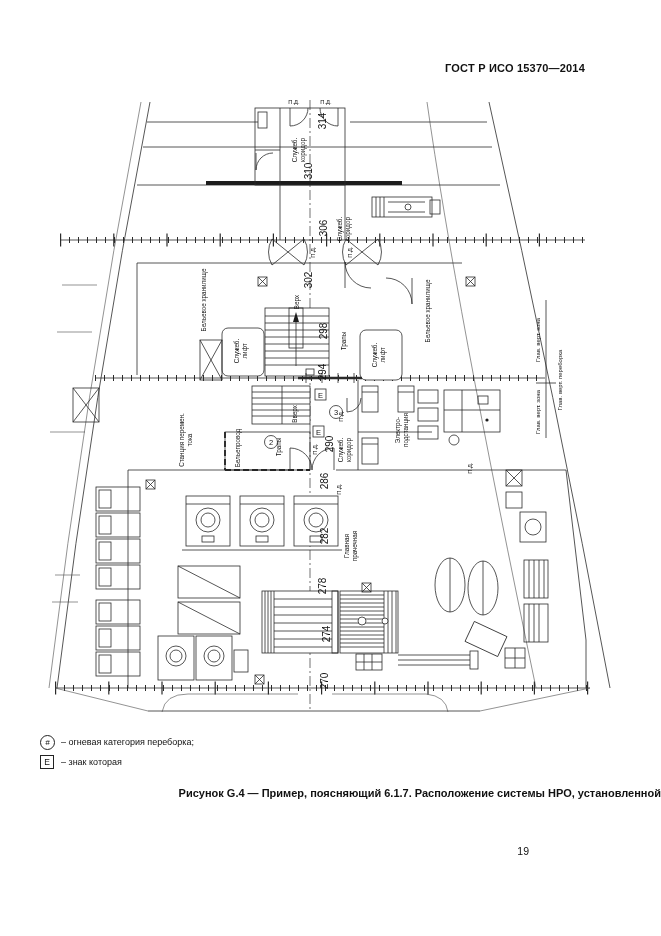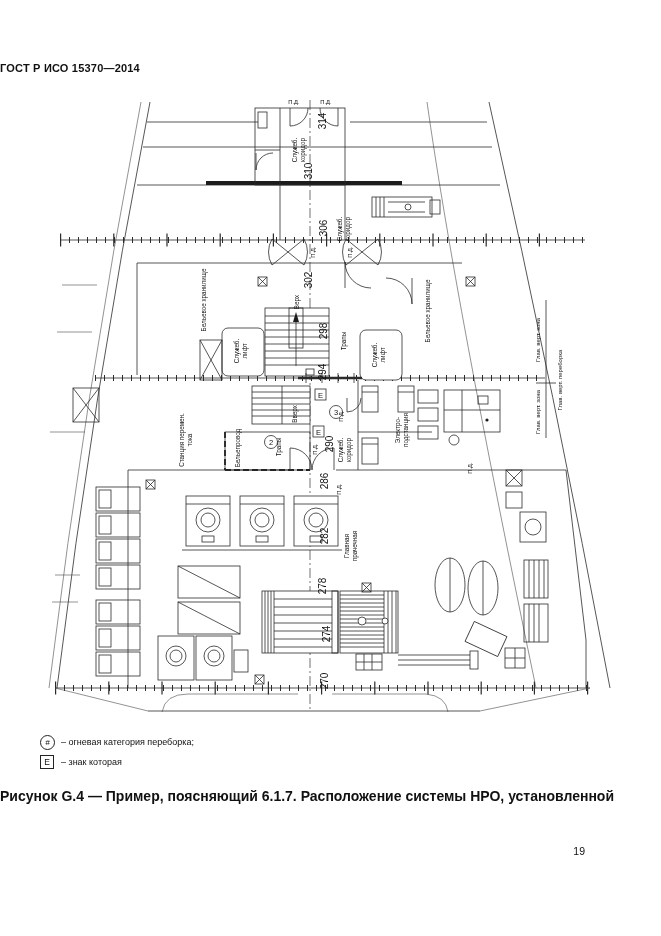--- a/index.html
+++ b/index.html
@@ -1,23 +1,23 @@
 <!DOCTYPE html>
 <html><head>
 <meta charset="utf-8">
 <style>
   html,body{margin:0;padding:0;background:#ffffff;}
   body{width:661px;height:936px;position:relative;font-family:"Liberation Sans",sans-serif;color:#111;}
-  .header{position:absolute;top:62px;left:0;width:585px;text-align:left;font-size:11px;font-weight:bold;letter-spacing:.2px;}
-  .pagenum{position:absolute;top:845px;left:0;width:585px;text-align:right;font-size:10.5px;}
+  .header{position:absolute;top:62px;left:0;width:585px;text-align:right;font-size:11px;font-weight:bold;letter-spacing:.2px;}
+  .pagenum{position:absolute;top:845px;left:0;width:529px;text-align:right;font-size:10.5px;}
   .legend{position:absolute;top:735px;left:40px;font-size:9px;}
   .legend-row{display:flex;align-items:center;margin-bottom:6px;height:14px;}
   .sym-circle{display:inline-flex;align-items:center;justify-content:center;width:13px;height:13px;border:1px solid #222;border-radius:50%;font-size:8px;margin-right:6px;font-style:italic;}
   .sym-box{display:inline-flex;align-items:center;justify-content:center;width:12px;height:12px;border:1px solid #222;font-size:8.5px;margin-right:7px;}
-  .caption{position:absolute;top:786px;left:0;width:661px;text-align:left;font-size:14px;font-weight:600;line-height:1.45;}
+  .caption{position:absolute;top:786px;left:0;width:661px;text-align:right;font-size:11px;font-weight:600;line-height:1.45;}
   svg{position:absolute;top:0;left:0;}
   .s{stroke:#2b2b2b;fill:none;stroke-width:.8;}
   .s2{stroke:#2b2b2b;fill:none;stroke-width:1.2;}
   .thin{stroke:#4a4a4a;fill:none;stroke-width:.6;}
   .blk{fill:#1c1c1c;stroke:none;}
   .tickS{stroke:#2b2b2b;stroke-width:6;stroke-dasharray:1 8;fill:none;}
   .tickB{stroke:#2b2b2b;stroke-width:13;stroke-dasharray:1.2 52;fill:none;}
   .cl{stroke:#333;stroke-width:.7;stroke-dasharray:10 3 2 3;fill:none;}
   .dsh{stroke:#222;stroke-width:1.8;stroke-dasharray:6 3;fill:none;}
   text{fill:#111;stroke:none;font-family:"Liberation Sans",sans-serif;}

